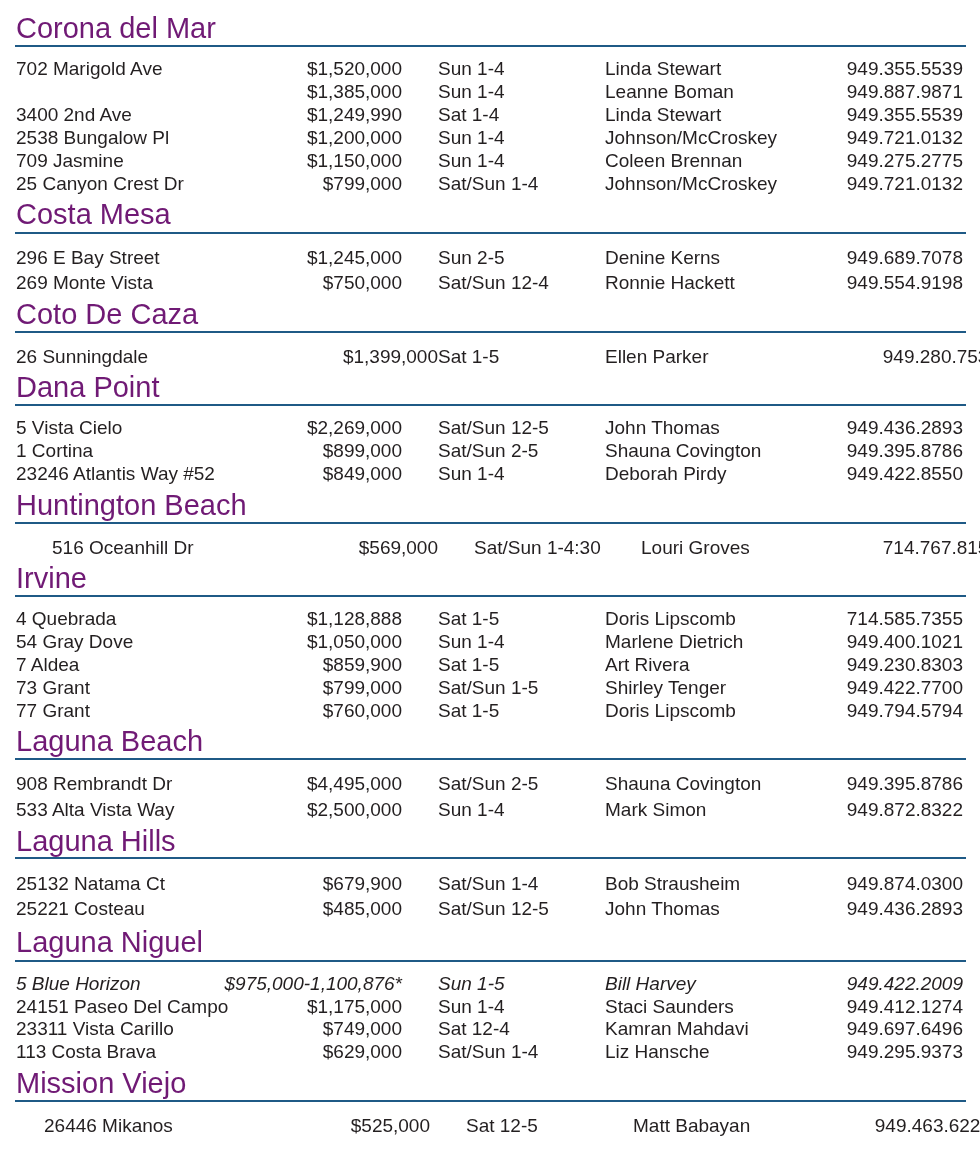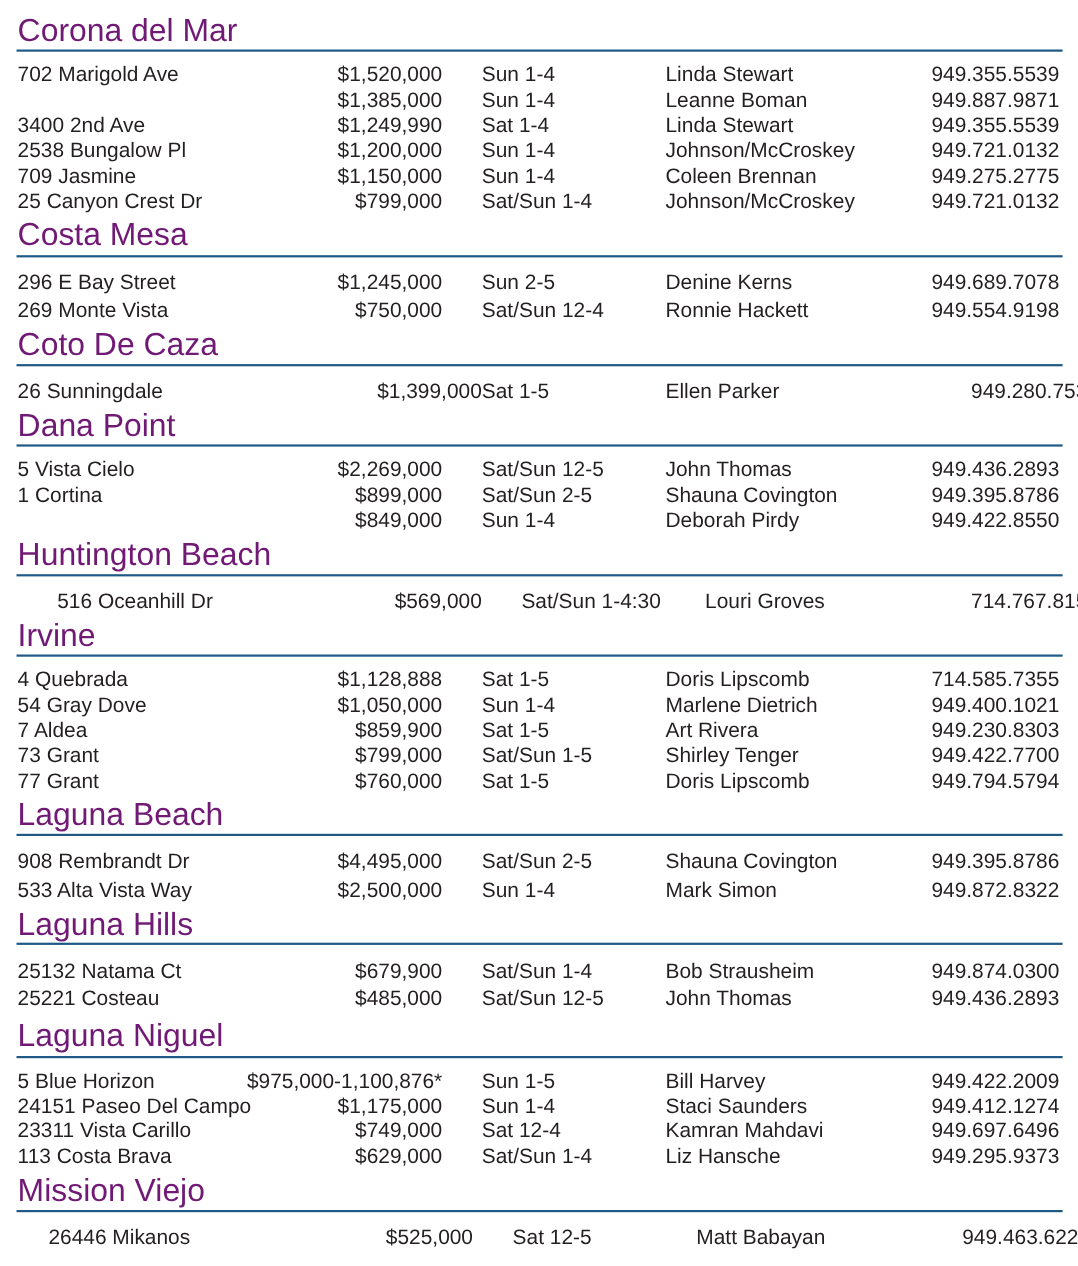--- a/index.html
+++ b/index.html
@@ -107,20 +107,21 @@
     <span class="c-phone">949.436.2893</span>
   </div>
       <div class="row" style="top: 439px;">
     <span class="c-addr">1 Cortina</span>
     <span class="c-price">$899,000</span>
     <span class="c-time">Sat/Sun 2-5</span>
     <span class="c-agent">Shauna Covington</span>
     <span class="c-phone">949.395.8786</span>
   </div>
       <div class="row" style="top: 462px;">
+    <span class="c-addr">23246 Atlantis Way #52</span>
     <span class="c-price">$849,000</span>
     <span class="c-time">Sun 1-4</span>
     <span class="c-agent">Deborah Pirdy</span>
     <span class="c-phone">949.422.8550</span>
   </div>
     </div>
     <div class="section" style="top: 0px;">
     <div class="heading" style="top: 489px;">Huntington Beach</div>
     <div class="rule" style="top: 522px; background: rgb(31, 90, 134);"></div>
   <div class="row" style="top: 536px; margin-left: 36px;">
@@ -202,21 +203,21 @@
     <span class="c-addr">25221 Costeau</span>
     <span class="c-price">$485,000</span>
     <span class="c-time">Sat/Sun 12-5</span>
     <span class="c-agent">John Thomas</span>
     <span class="c-phone">949.436.2893</span>
   </div>
     </div>
     <div class="section" style="top: 0px;">
     <div class="heading" style="top: 926px;">Laguna Niguel</div>
     <div class="rule" style="top: 960px; background: rgb(31, 90, 134);"></div>
-  <div class="row" style="top: 972px;">
+  <div class="row" style="top: 972px; font-style: italic;">
     <span class="c-addr">5 Blue Horizon</span>
     <span class="c-price">$975,000-1,100,876*</span>
     <span class="c-time">Sun 1-5</span>
     <span class="c-agent">Bill Harvey</span>
     <span class="c-phone">949.422.2009</span>
   </div>
       <div class="row" style="top: 995px;">
     <span class="c-addr">24151 Paseo Del Campo</span>
     <span class="c-price">$1,175,000</span>
     <span class="c-time">Sun 1-4</span>

